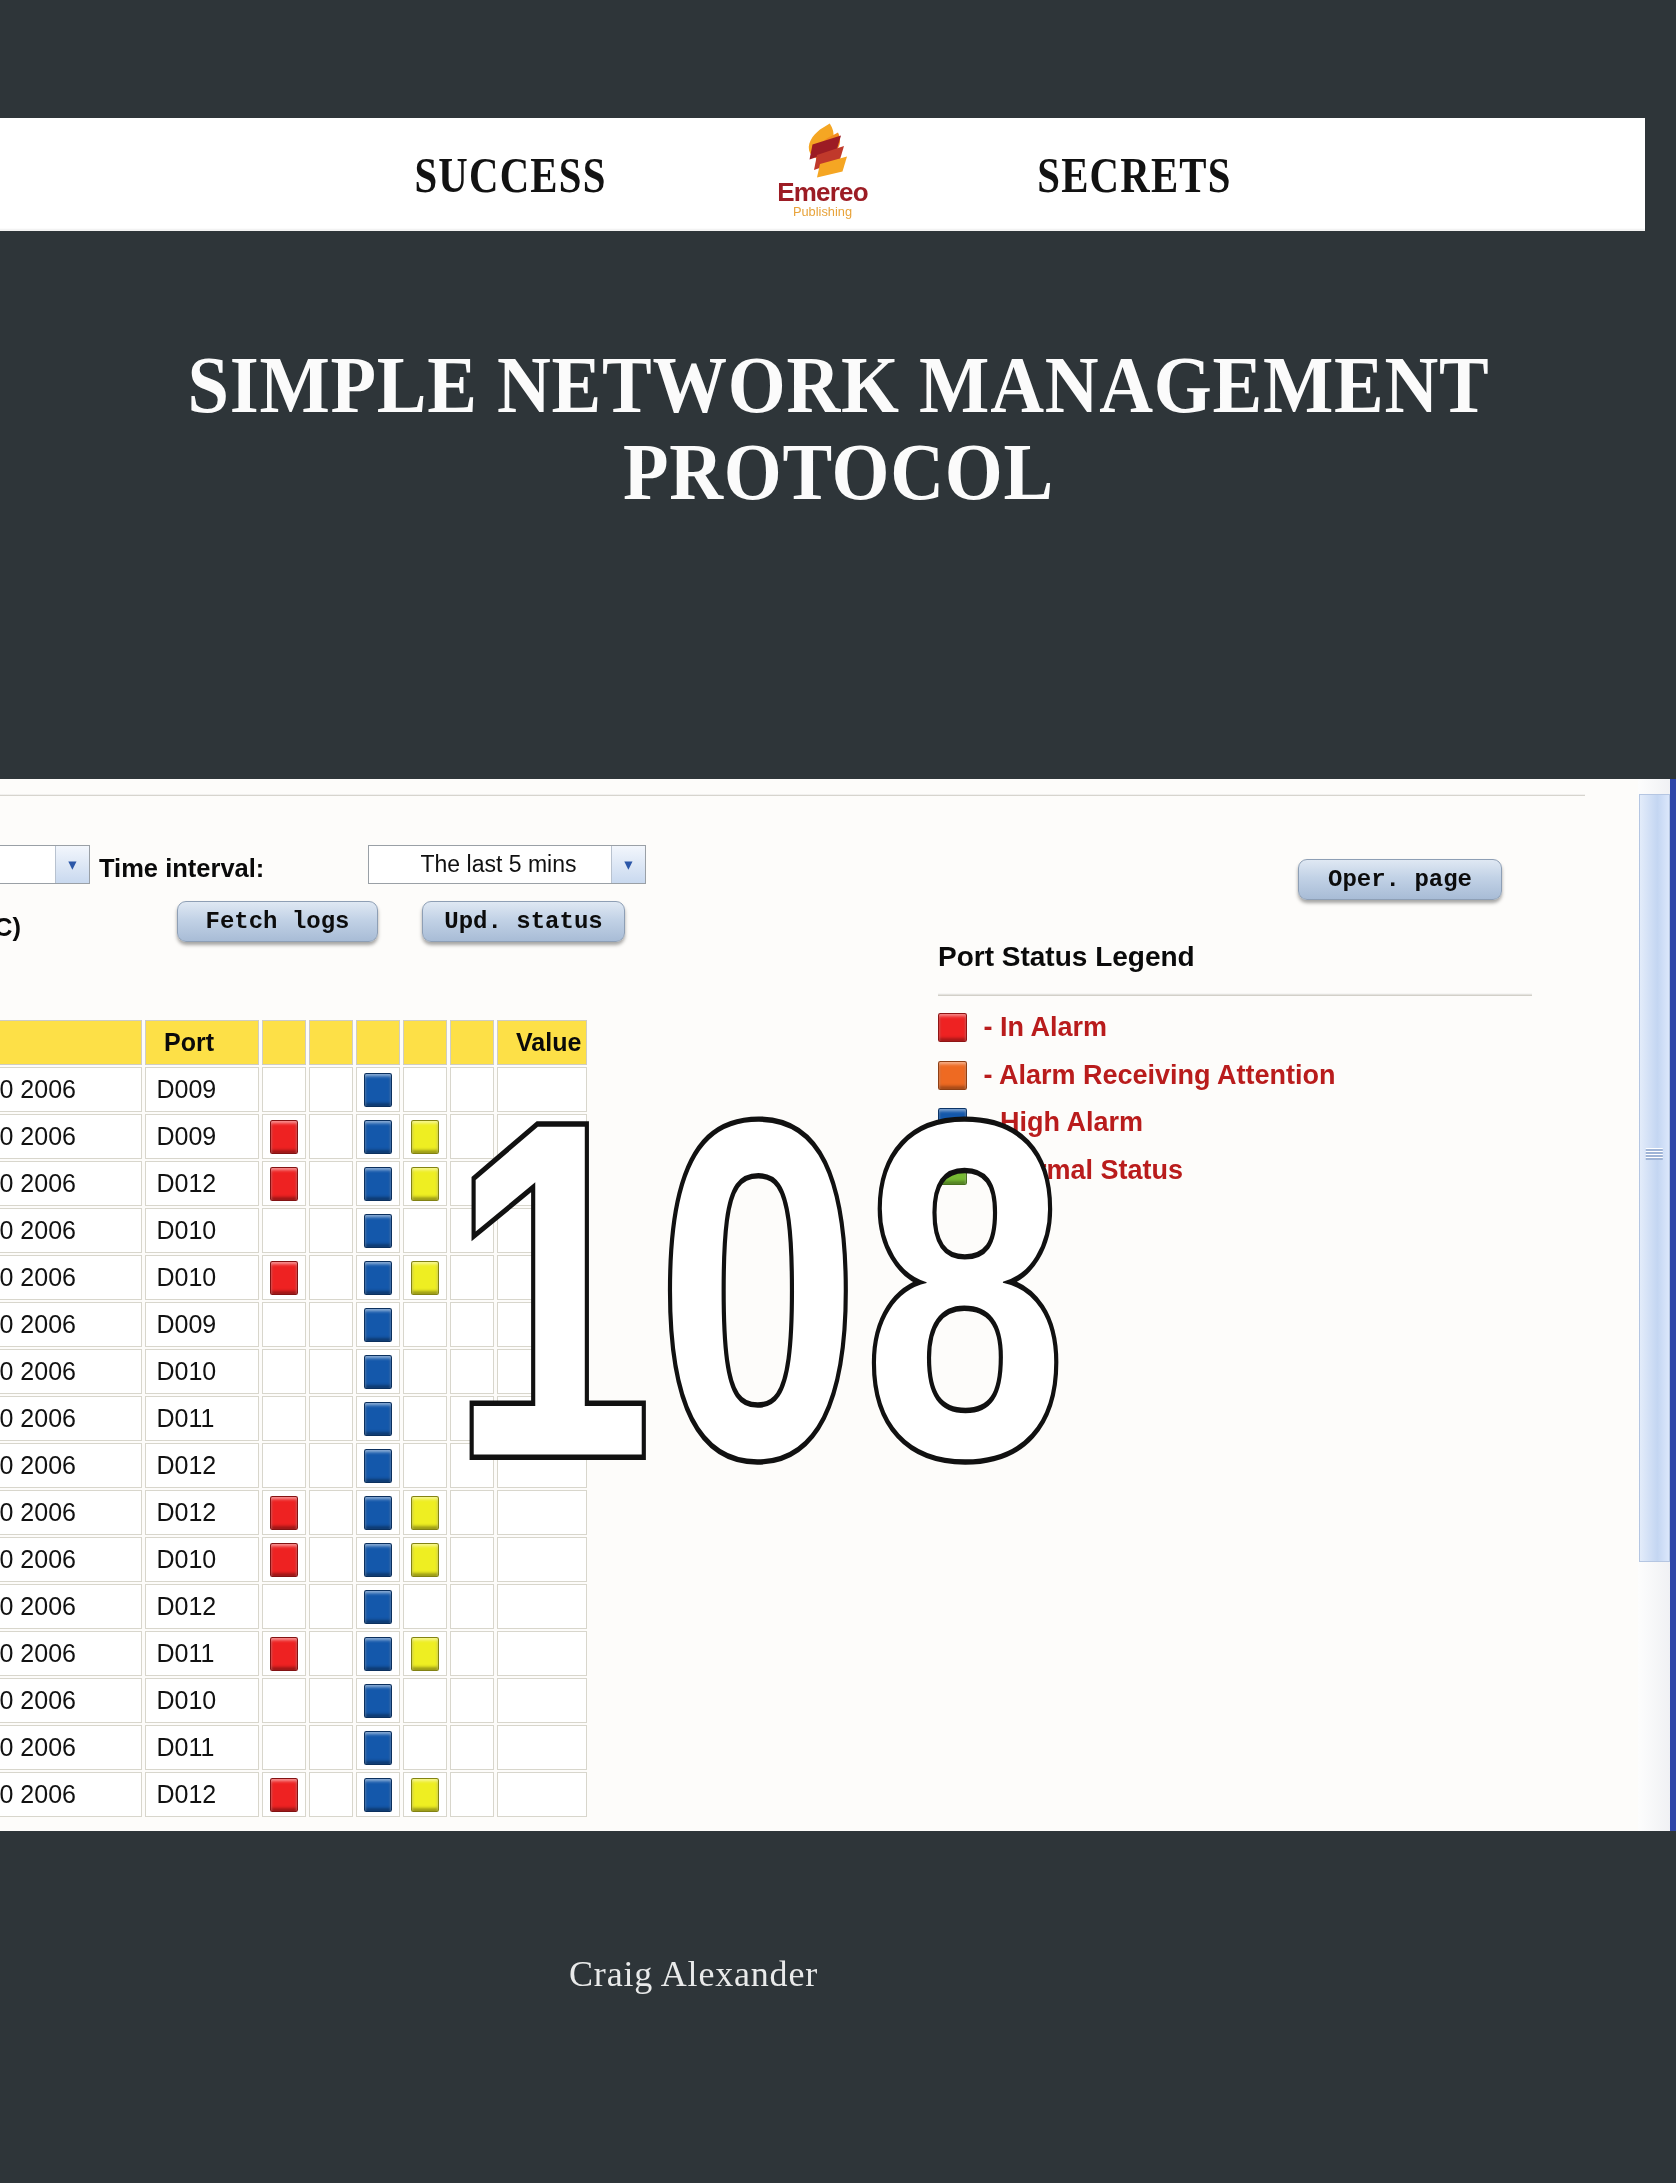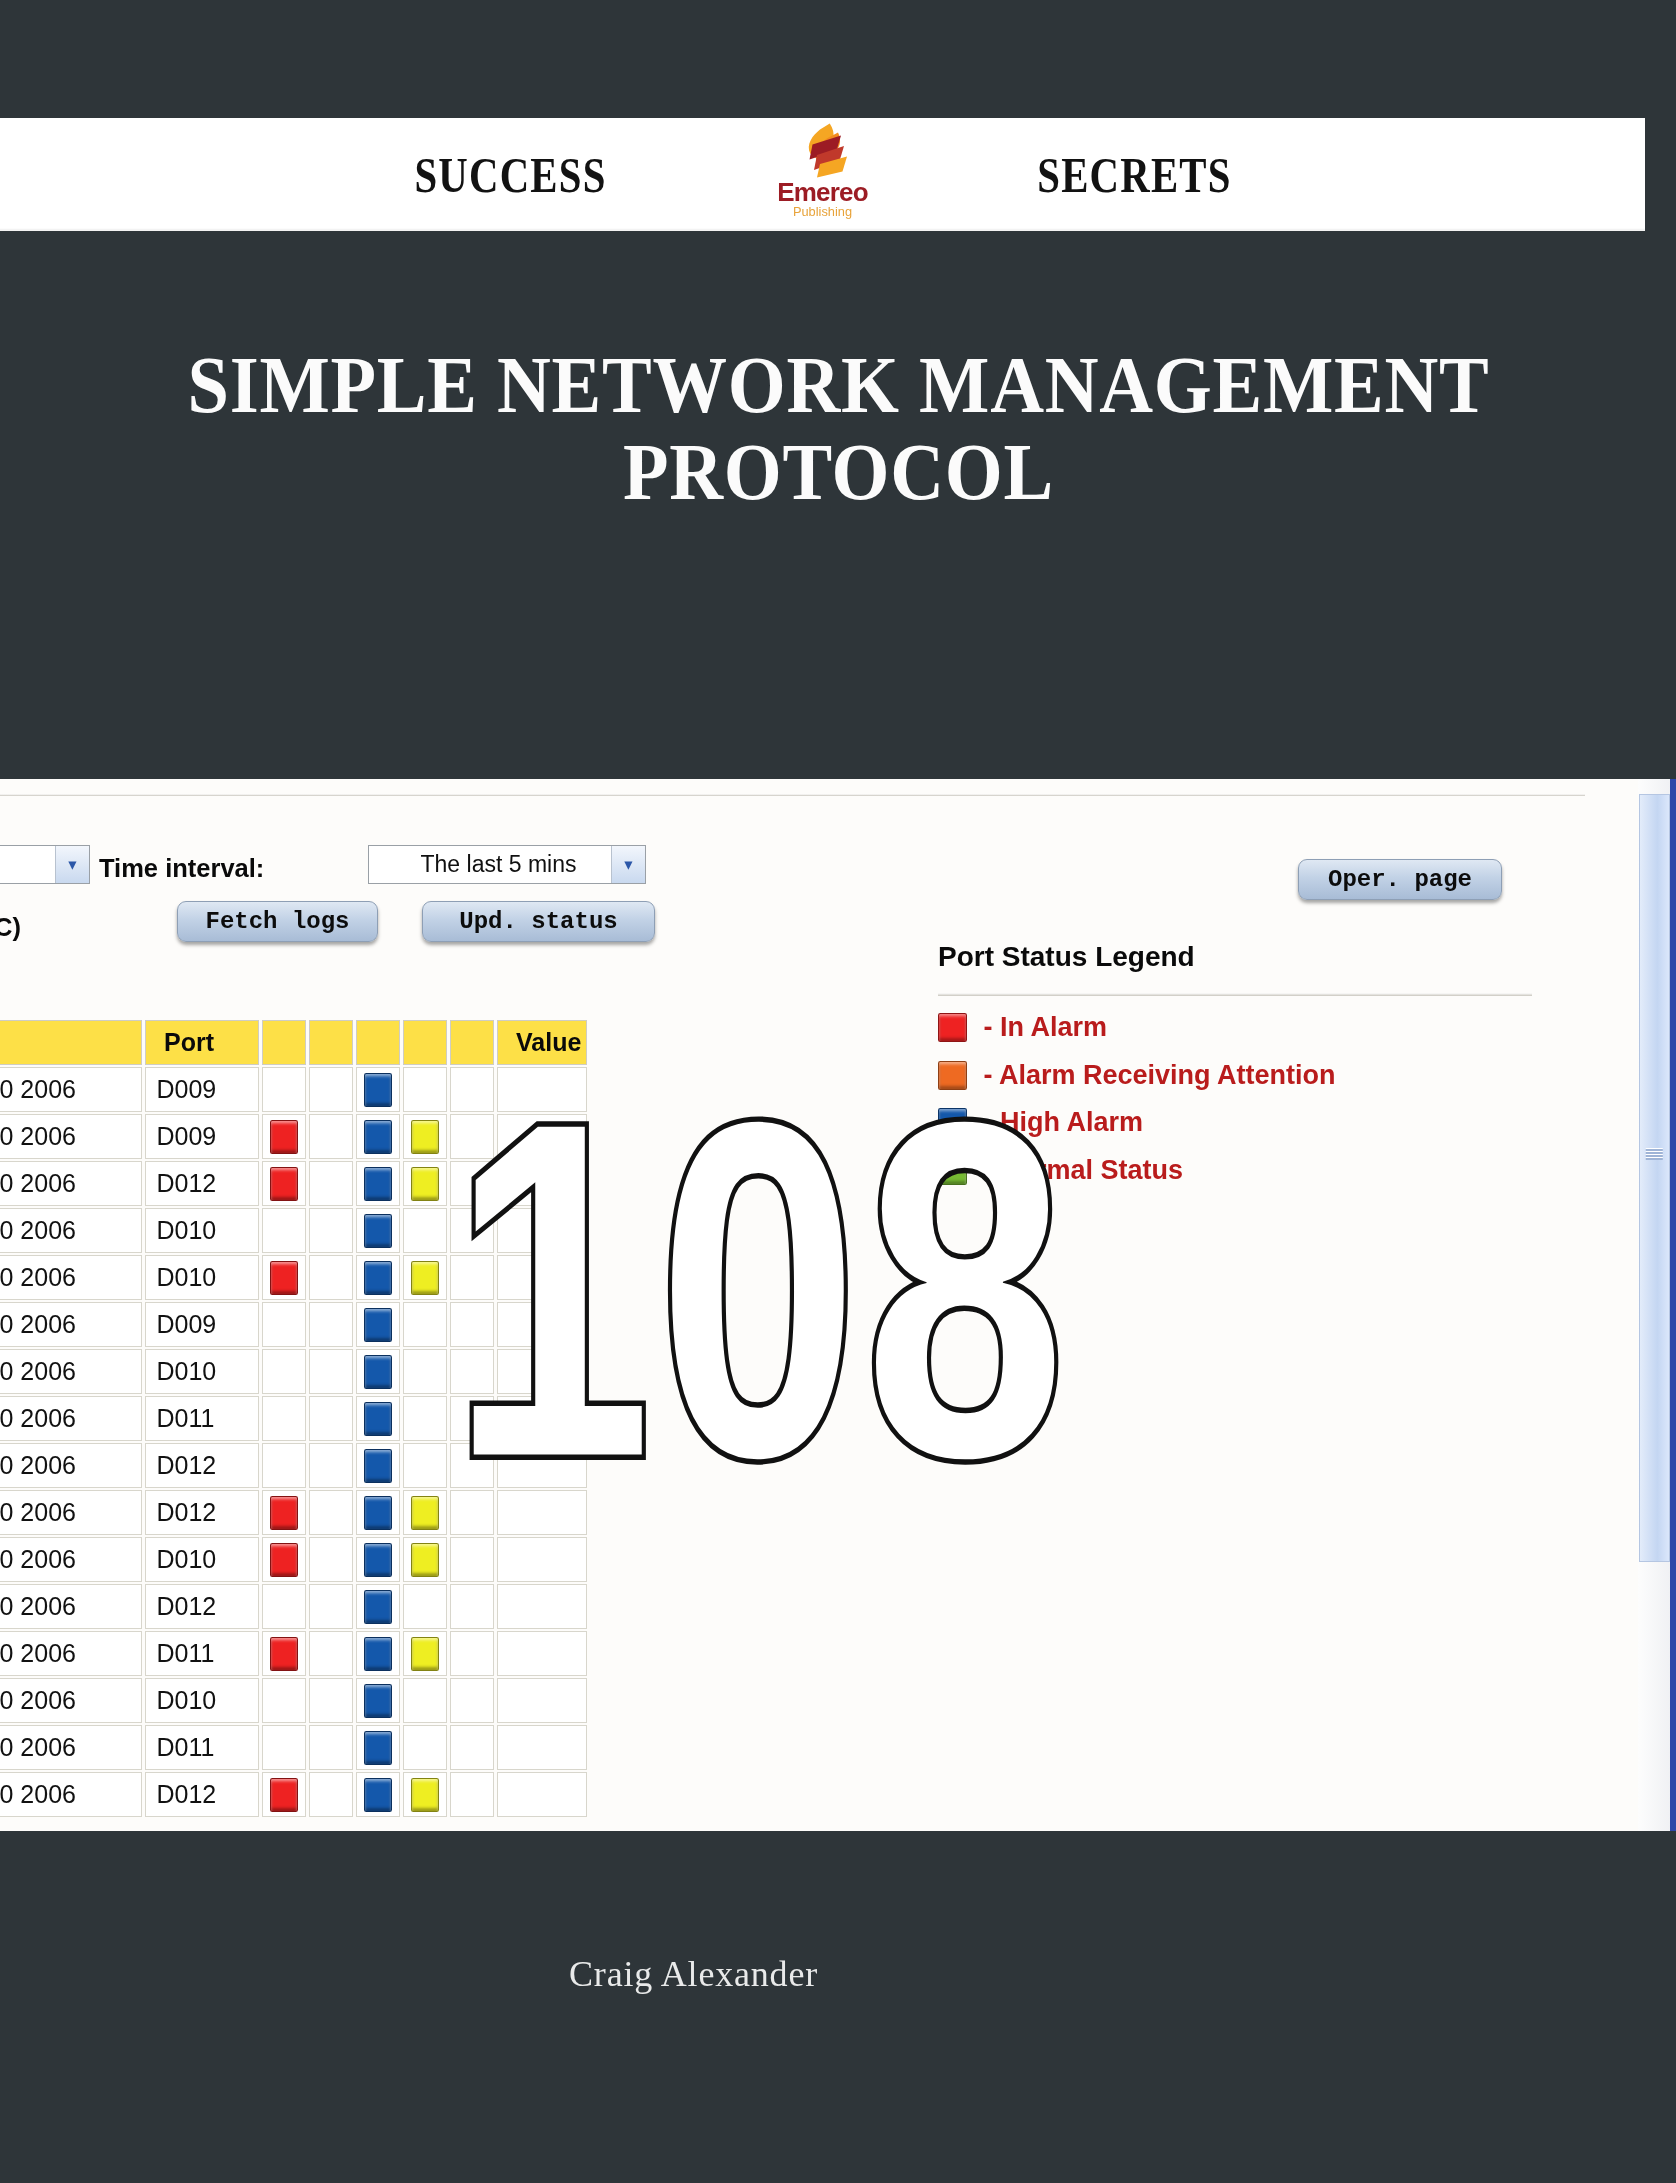--- a/index.html
+++ b/index.html
@@ -303,21 +303,21 @@
         <span class="seltext">The last 5 mins</span>
         <span class="arrow">▾</span>
       </div>
 
       <div class="wtoolbar lbl-bold" style="left:-6px; top:134px;">C)</div>
 
       <div class="wtoolbar btn3d" style="left:177px; top:122px; width:201px;">
         <span>Fetch logs</span>
       </div>
 
-      <div class="wtoolbar btn3d" style="left:422px; top:122px; width:233px;">
+      <div class="wtoolbar btn3d" style="left:422px; top:122px; width:203px;">
         <span>Upd. status</span>
       </div>
 
       <div id="oper-btn" class="btn3d">
         <span>Oper. page</span>
       </div>
 
       <div id="grid">
         <div class="grow ghead">
           <div class="gcell c-date"></div>

